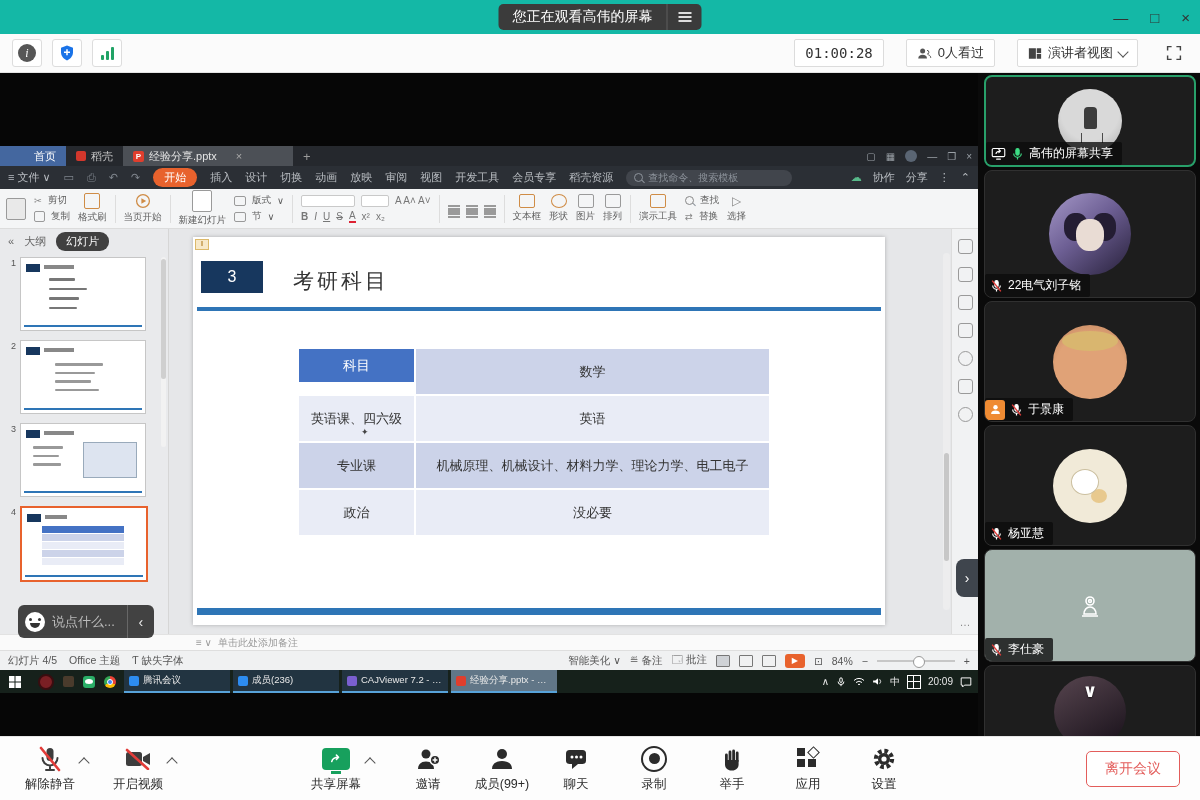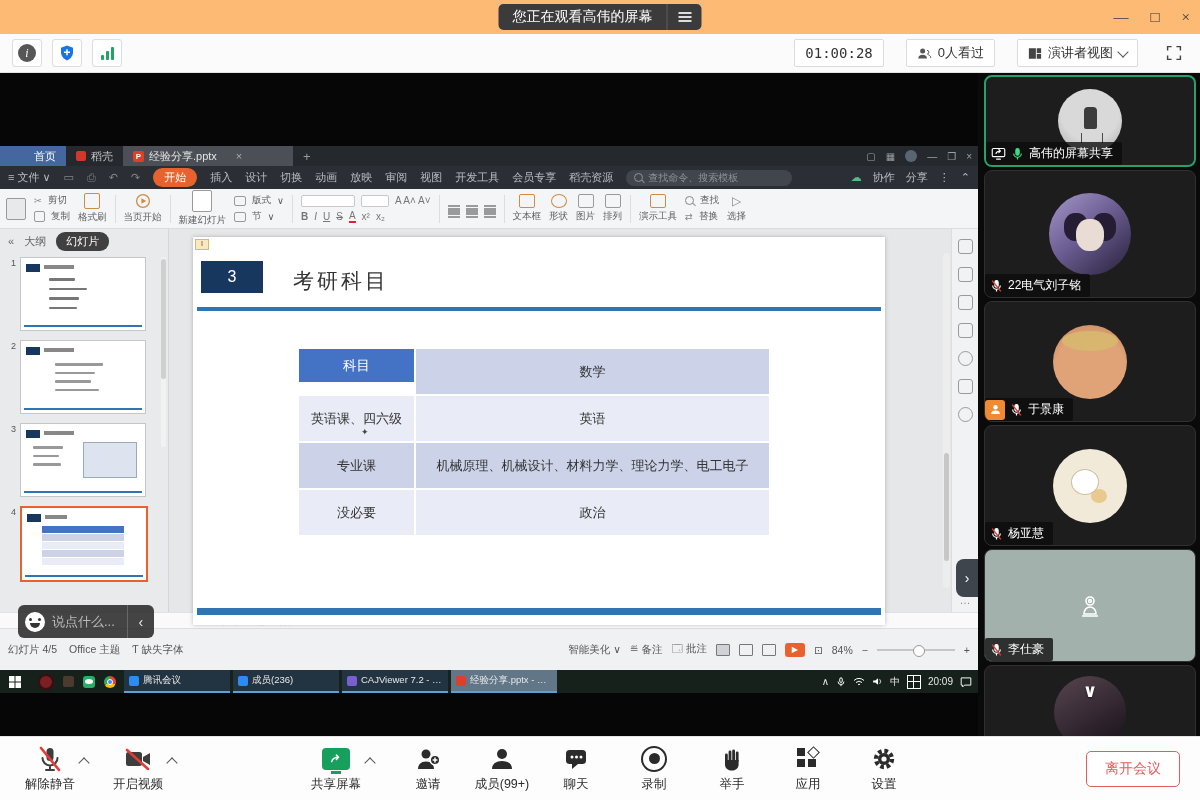--- a/index.html
+++ b/index.html
@@ -1,20 +1,20 @@
 <!DOCTYPE html>
 <html><head>
 <meta charset="utf-8">
 <style>
   html,body{margin:0;padding:0;width:1200px;height:800px;overflow:hidden;
     font-family:"Liberation Sans","DejaVu Sans",sans-serif;background:#fff;}
   .app{width:1200px;height:800px;display:flex;flex-direction:column;position:relative;}
 
   
-  .titlebar{height:34px;background:#fdba74;position:relative;flex:0 0 34px;font-family:Liberation Serif, serif;}
+  .titlebar{height:34px;background:#14b8a6;position:relative;flex:0 0 34px;}
   .banner{position:absolute;left:50%;top:4px;transform:translateX(-50%);height:26px;
     background:#3b3b3b;color:#fff;border-radius:5px;display:flex;align-items:center;font-size:14px;}
   .banner .btxt{padding:0 14px;white-space:nowrap;}
   .banner .bmenu{width:34px;height:100%;border-left:1px solid rgba(255,255,255,.18);
     display:flex;align-items:center;justify-content:center;gap:2px;cursor:pointer;}
   .burger{width:13px;height:2px;background:#ddd;box-shadow:0 4px 0 #ddd,0 -4px 0 #ddd;display:inline-block;}
   .winbtns{position:absolute;right:10px;top:0;height:34px;display:flex;align-items:center;gap:22px;
     font-size:15px;color:#333;}
   .winbtns span{cursor:pointer;line-height:1;}
 
@@ -120,21 +120,21 @@
   .rightstrip{width:26px;background:#f1f2f3;border-left:1px solid #ddd;display:flex;flex-direction:column;
     align-items:center;padding-top:10px;gap:13px;color:#8a8a8a;flex:0 0 26px;font-size:11px;}
   .ricon{width:13px;height:13px;border:1.3px solid #9a9a9a;border-radius:3px;display:block;cursor:pointer;}
   .collapse-tab{position:absolute;right:0;top:330px;width:22px;height:38px;background:#3f454d;
     border-radius:8px 0 0 8px;display:flex;align-items:center;justify-content:center;color:#fff;
     font-size:14px;cursor:pointer;z-index:5;}
 
   .notesbar{height:15px;background:#fafafa;border-top:1px solid #e2e2e2;display:flex;align-items:center;
     padding-left:196px;gap:6px;color:#9a9a9a;font-size:10px;flex:0 0 15px;}
   .statusbar{height:19px;background:#f0f1f2;border-top:1px solid #dedede;display:flex;align-items:center;
-    padding:11px 8px;gap:12px;color:#555;font-size:10.5px;flex:0 0 19px;}
+    padding:0 8px;gap:12px;color:#555;font-size:10.5px;flex:0 0 19px;}
   .statusbar .right{margin-left:auto;display:flex;align-items:center;gap:9px;}
   .vicon{width:12px;height:10px;border:1.3px solid #777;display:inline-block;border-radius:1px;}
   .vicon.sel{background:#cfd2d6;}
   .playbox{width:20px;height:14px;background:#e8622d;border-radius:3px;color:#fff;font-size:8px;
     display:flex;align-items:center;justify-content:center;cursor:pointer;}
   .zslider{width:78px;height:2px;background:#c7c7c7;position:relative;display:inline-block;}
   .zslider i{position:absolute;left:36px;top:-4px;width:10px;height:10px;border-radius:50%;
     background:#fff;border:1px solid #999;display:block;}
 
   
@@ -522,22 +522,22 @@
               <div class="numbox">3</div>
               <div class="stitle">考研科目</div>
               <div class="hline"></div>
               <div class="ptable">
                 <div class="h">科目</div>
                 <div class="c r-odd">数学</div>
                 <div class="c r-even">英语课、四六级</div>
                 <div class="c r-even">英语</div>
                 <div class="c r-odd">专业课</div>
                 <div class="c r-odd">机械原理、机械设计、材料力学、理论力学、电工电子</div>
+                <div class="c r-even">政治</div>
                 <div class="c r-even">没必要</div>
-                <div class="c r-even">政治</div>
               </div>
               <span class="cursor-mark">✦</span>
               <div class="bline"></div>
             </div>
             <span class="cscroll">
                 <i></i>
               </span>
           </div>
 
           <div class="rightstrip">

